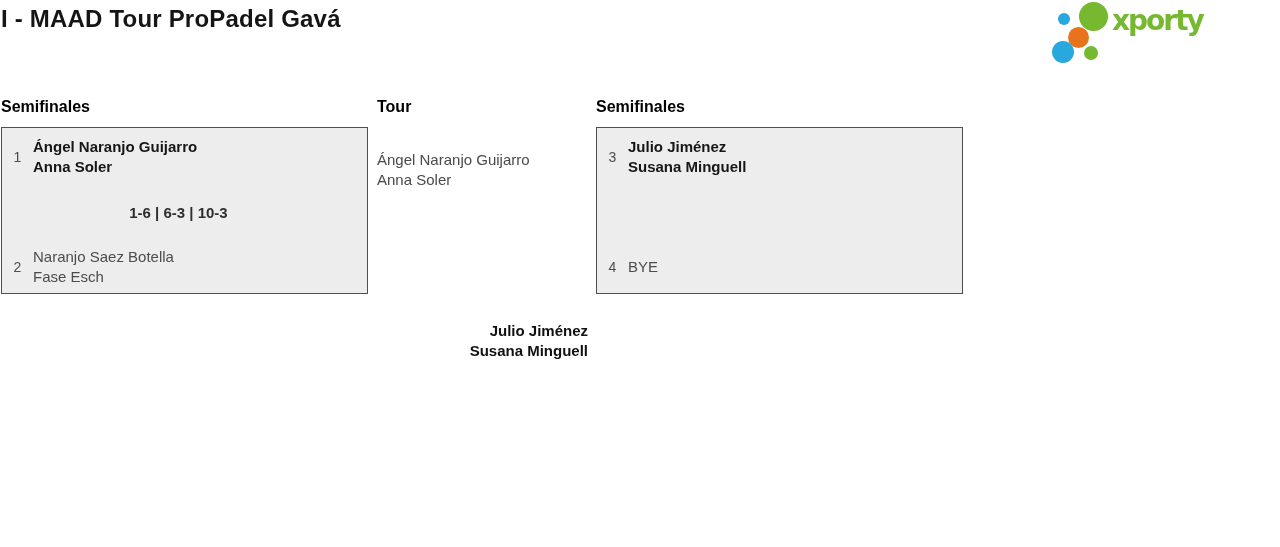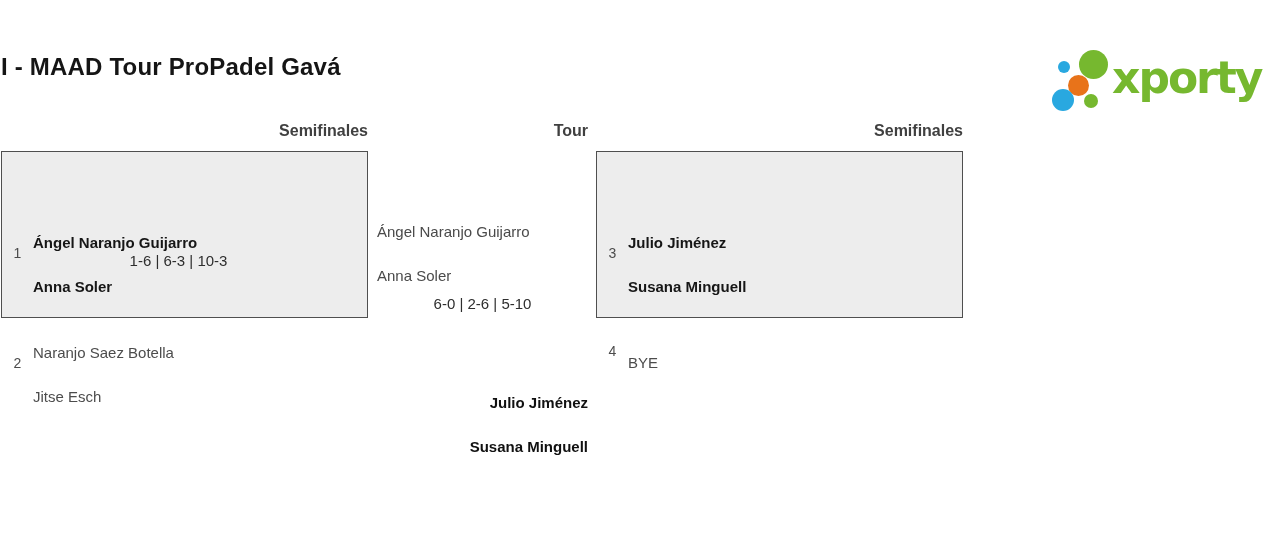--- a/index.html
+++ b/index.html
@@ -1,15 +1,15 @@
 <!DOCTYPE html>
 <html><head>
 <meta charset="utf-8">
 <style>
-  * { box-sizing: border-box; margin-top: 24px; }
+  * { box-sizing: border-box; }
   html, body { margin: 0; padding: 0; }
   body {
     width: 1280px; height: 547px;
     background: #ffffff;
     font-family: "Liberation Sans", sans-serif;
     position: relative;
     overflow: hidden;
   }
 
   
@@ -25,29 +25,29 @@
   }
   .dot { position: absolute; border-radius: 50%; }
   .dot-blue-small  { left: 10px; top: 13px; width: 12px; height: 12px; background: #29a8e0; }
   .dot-green-large { left: 31px; top: 2px;  width: 29px; height: 29px; background: #76b82f; }
   .dot-orange      { left: 20px; top: 27px; width: 21px; height: 21px; background: #e8731a; }
   .dot-blue-large  { left: 4px;  top: 41px; width: 22px; height: 22px; background: #29a8e0; }
   .dot-green-small { left: 36px; top: 46px; width: 14px; height: 14px; background: #76b82f; }
   .brand-word {
     position: absolute; left: 64px; top: 4px;
     font-family: "DejaVu Sans", sans-serif;
-    font-size: 44px; font-weight: 800; letter-spacing: -2px;
+    font-size: 28px; font-weight: 800; letter-spacing: -2px;
     color: #76b82f; white-space: nowrap;
   }
 
   
   .col-header {
     position: absolute; top: 98px;
-    font-size: 16px; font-weight: 700; color: #404040;
-    text-align: right;
+    font-size: 16px; font-weight: 700; color: #000000;
+    text-align: left;
   }
   .col-header.left   { left: 1px;   width: 367px; }
   .col-header.center { left: 377px; width: 211px; }
   .col-header.right  { left: 596px; width: 367px; }
 
   
   .match-box {
     position: absolute; top: 127px;
     width: 367px; height: 167px;
     background: #ededed;
@@ -68,21 +68,21 @@
     flex: none; width: 13px;
     font-size: 14px; color: #4c4c4c; text-align: center;
   }
   .players { font-size: 15px; line-height: 19.5px; }
   .slot.winner .players { font-weight: 700; color: #161616; }
   .slot.loser  .players { font-weight: 400; color: #4c4c4c; }
 
   .box-score {
     position: absolute; left: 0; right: 12px; top: 76px;
     text-align: center;
-    font-size: 15px; color: #2e2e2e;
+    font-size: 15px; color: #2e2e2e; font-weight: bold;
   }
 
   
   .final-area {
     position: absolute; left: 377px; top: 127px;
     width: 211px; height: 240px;
   }
   .final-top {
     position: absolute; left: 0; top: 23px;
     font-size: 15px; line-height: 20px;
@@ -127,31 +127,30 @@
     <span class="players">
       <div>Ángel Naranjo Guijarro</div>
       <div>Anna Soler</div>
     </span>
   </div>
   <div class="box-score">1-6 | 6-3 | 10-3</div>
   <div class="slot slot-bottom loser">
     <span class="seed">2</span>
     <span class="players">
       <div>Naranjo Saez Botella</div>
-      <div>Jitse Esch</div>
+      <div>Fase Esch</div>
     </span>
   </div>
 </div>
 
 <div class="final-area">
   <div class="final-top">
     <div>Ángel Naranjo Guijarro</div>
     <div>Anna Soler</div>
   </div>
-  <div class="final-score">6-0 | 2-6 | 5-10</div>
   <div class="final-winner">
     <div>Julio Jiménez</div>
     <div>Susana Minguell</div>
   </div>
 </div>
 
 <div class="match-box right-box">
   <div class="slot slot-top winner">
     <span class="seed">3</span>
     <span class="players">

